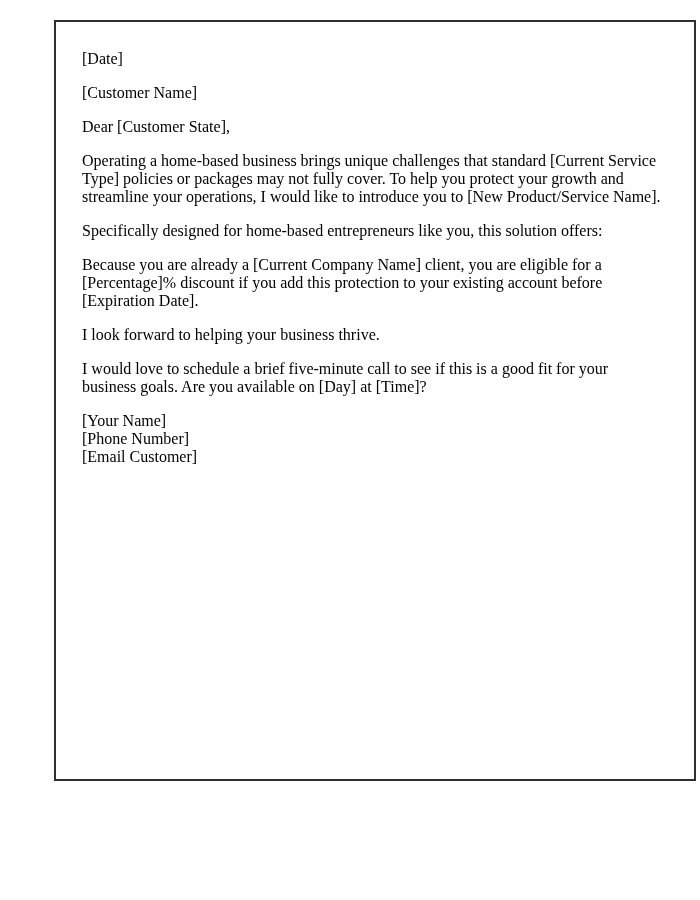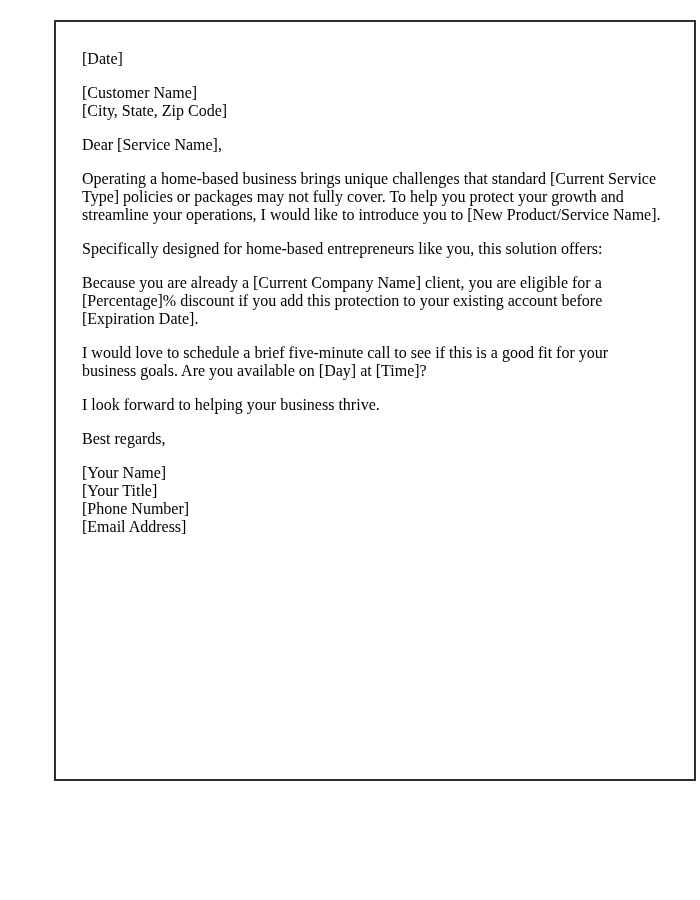--- a/index.html
+++ b/index.html
@@ -49,40 +49,37 @@
 </head>
 <body>
 
 <div class="canvas">
   <div class="page">
 
     <p>[Date]</p>
 
     <div class="block">
       <div>[Customer Name]</div>
-      <div>[City, State, Zip Code]</div>
     </div>
 
-    <p>Dear [Service Name],</p>
+    <p>Dear [Customer State],</p>
 
 
     <p>Operating a home-based business brings unique challenges that standard [Current Service Type] policies or packages may not fully cover. To help you protect your growth and streamline your operations, I would like to introduce you to [New Product/Service Name].</p>
 
     <p>Specifically designed for home-based entrepreneurs like you, this solution offers:</p>
 
 
     <p>Because you are already a [Current Company Name] client, you are eligible for a [Percentage]% discount if you add this protection to your existing account before [Expiration Date].</p>
 
+    <p>I look forward to helping your business thrive.</p>
+
     <p>I would love to schedule a brief five-minute call to see if this is a good fit for your business goals. Are you available on [Day] at [Time]?</p>
 
-    <p>I look forward to helping your business thrive.</p>
-
-    <p>Best regards,</p>
 
     <div class="block">
       <div>[Your Name]</div>
-      <div>[Your Title]</div>
       <div>[Phone Number]</div>
-      <div>[Email Address]</div>
+      <div>[Email Customer]</div>
     </div>
 
   </div>
 </div>
 
 </body></html>

